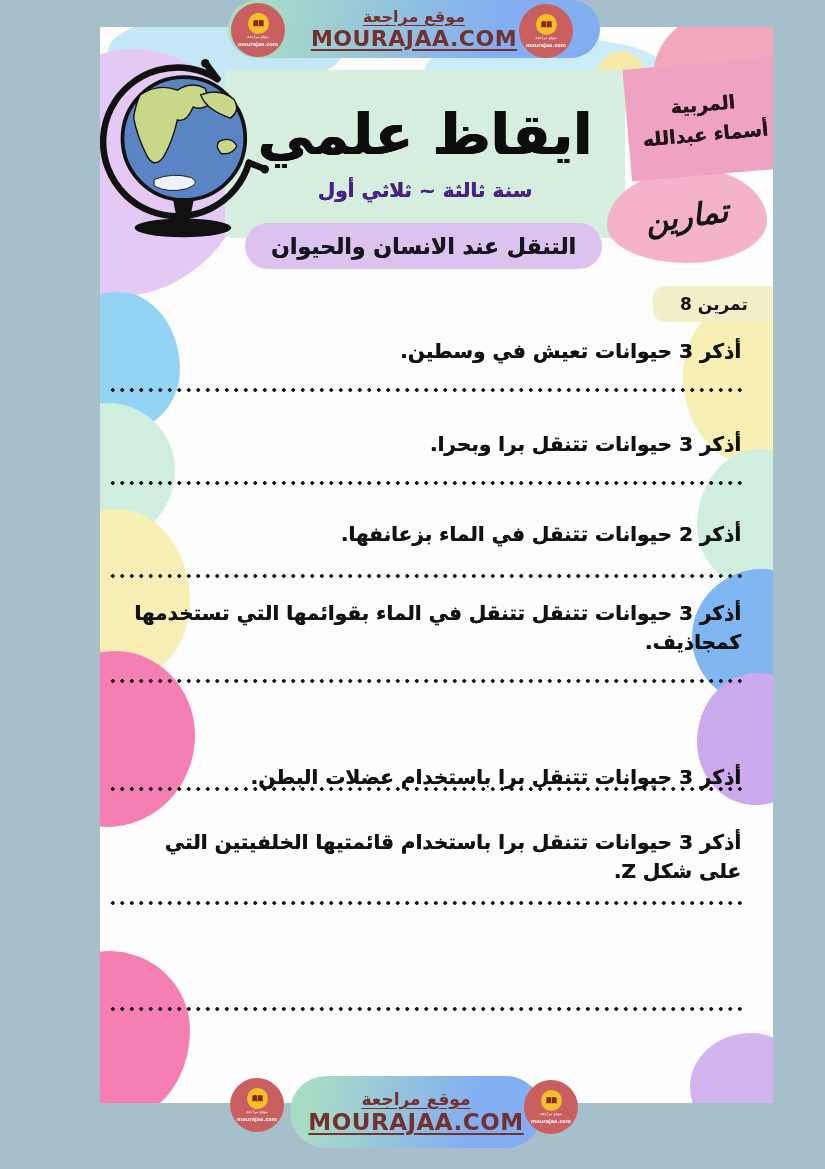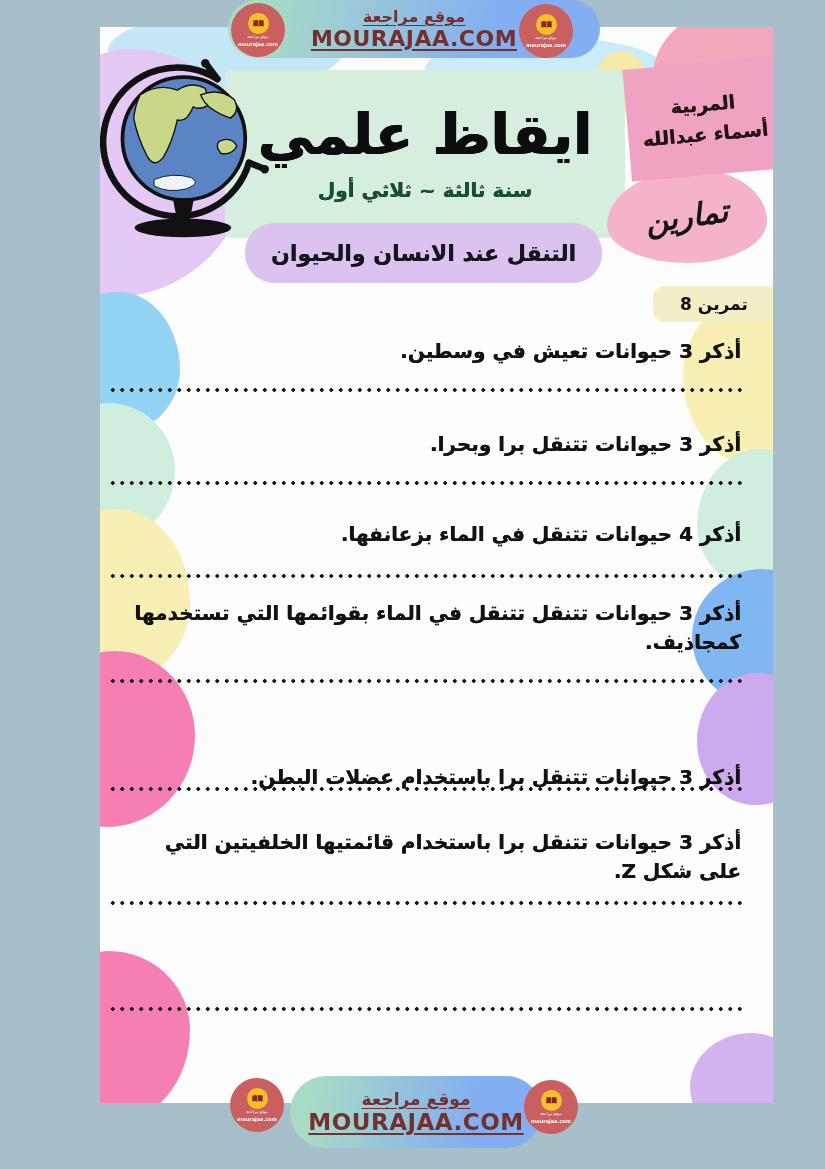--- a/index.html
+++ b/index.html
@@ -67,21 +67,21 @@
   
   .title-rect {
     position:absolute; left:125px; top:43px; width:400px; height:168px;
     background:#d5eedd; border-radius:6px; z-index:2;
     display:flex; flex-direction:column; align-items:center; justify-content:center;
   }
   .main-title {
     direction:rtl; font-size:56px; font-weight:900; color:#0d0d0d; line-height:1.05;
     text-shadow:0.6px 0 #0d0d0d, -0.6px 0 #0d0d0d;
   }
-  .sub-title { direction:rtl; font-size:20px; font-weight:800; color:#14532d; margin-top:13px;
+  .sub-title { direction:rtl; font-size:20px; font-weight:800; color:#4c1d95; margin-top:13px;
     text-shadow:0.3px 0 #141414; }
 
   .globe { position:absolute; left:-14px; top:26px; width:192px; height:186px; z-index:3; }
 
   .sticky-note {
     position:absolute; right:-8px; top:36px; width:154px; height:112px;
     background:#f0a2c2; transform:rotate(-5deg); z-index:3;
     display:flex; flex-direction:column; align-items:center; justify-content:center;
     font-size:19px; font-weight:800; color:#231316; direction:rtl; line-height:1.6;
     text-shadow:0.3px 0 #231316;
@@ -89,21 +89,21 @@
   .tamarin-blob {
     position:absolute; right:6px; top:142px; width:160px; height:94px;
     background:#f4b3cb; border-radius:55% 45% 50% 50% / 60% 55% 45% 40%; z-index:2;
     display:flex; align-items:center; justify-content:center;
   }
   .tamarin-text {
     direction:rtl; font-size:31px; font-weight:800; font-style:italic; color:#141414;
     transform:rotate(-8deg);
   }
   .topic-banner {
-    position:absolute; left:145px; top:196px; width:357px; height:60px;
+    position:absolute; left:145px; top:196px; width:357px; height:46px;
     background:#dcc3ef; border-radius:29px; z-index:2;
     display:flex; align-items:center; justify-content:center;
     direction:rtl; font-size:22px; font-weight:800; color:#15151d;
     text-shadow:0.3px 0 #15151d;
   }
   .exercise-tag {
     position:absolute; right:-2px; top:259px; width:122px; height:36px;
     background:#f2eec5; border-radius:12px 4px 4px 12px; z-index:2;
     display:flex; align-items:center; justify-content:center;
     direction:rtl; font-size:17px; font-weight:800; color:#111;
@@ -180,21 +180,21 @@
     <div class="topic-banner">التنقل عند الانسان والحيوان</div>
 
     <div class="exercise-tag">تمرين 8</div>
 
     <div class="q q1">أذكر 3 حيوانات تعيش في وسطين.</div>
     <div class="dots d1"></div>
 
     <div class="q q2">أذكر 3 حيوانات تتنقل برا وبحرا.</div>
     <div class="dots d2"></div>
 
-    <div class="q q3">أذكر 4 حيوانات تتنقل في الماء بزعانفها.</div>
+    <div class="q q3">أذكر 2 حيوانات تتنقل في الماء بزعانفها.</div>
     <div class="dots d3"></div>
 
     <div class="q q4">أذكر 3 حيوانات تتنقل تتنقل في الماء بقوائمها التي تستخدمها كمجاذيف.</div>
     <div class="dots d4"></div>
 
     <div class="q q5">أذكر 3 حيوانات تتنقل برا باستخدام عضلات البطن.</div>
     <div class="dots d5"></div>
 
     <div class="q q6">أذكر 3 حيوانات تتنقل برا باستخدام قائمتيها الخلفيتين التي على شكل Z.</div>
     <div class="dots d6"></div>

